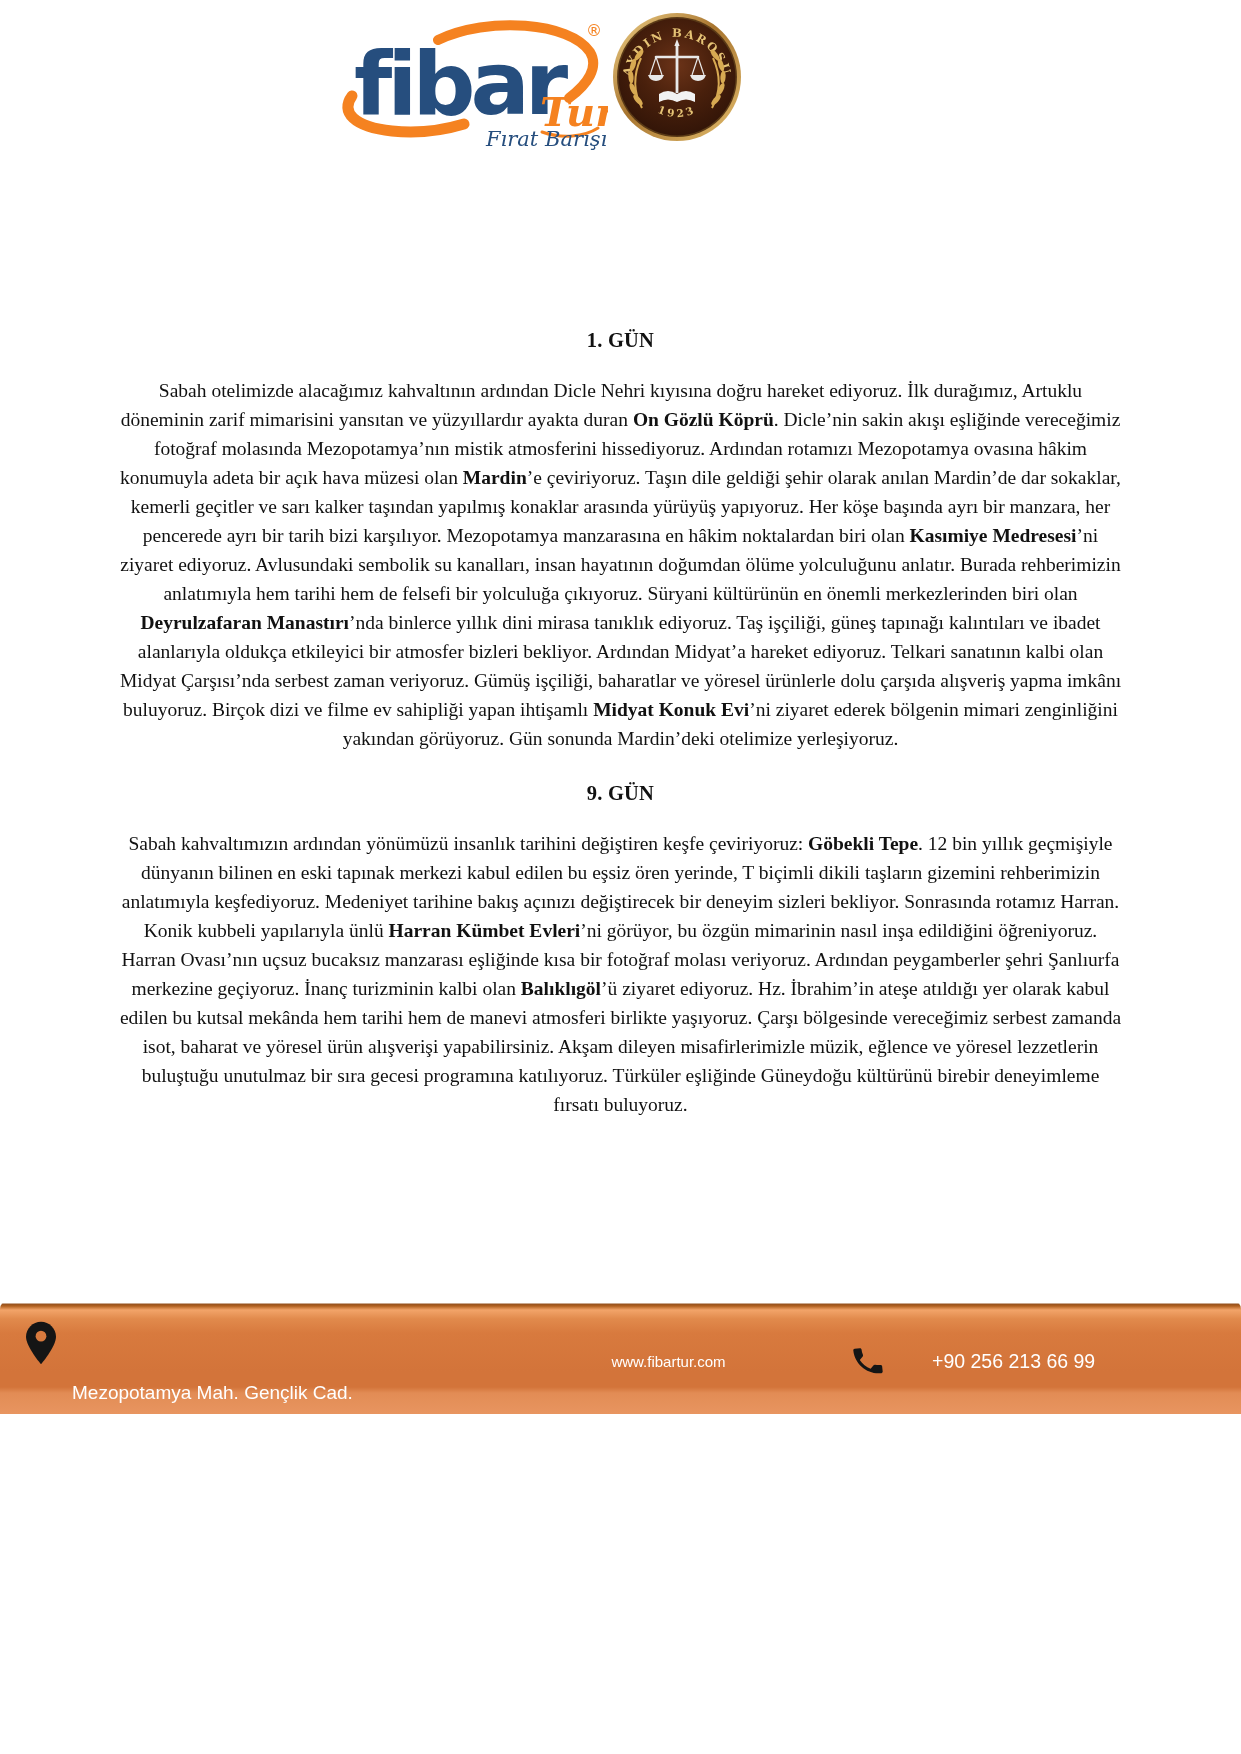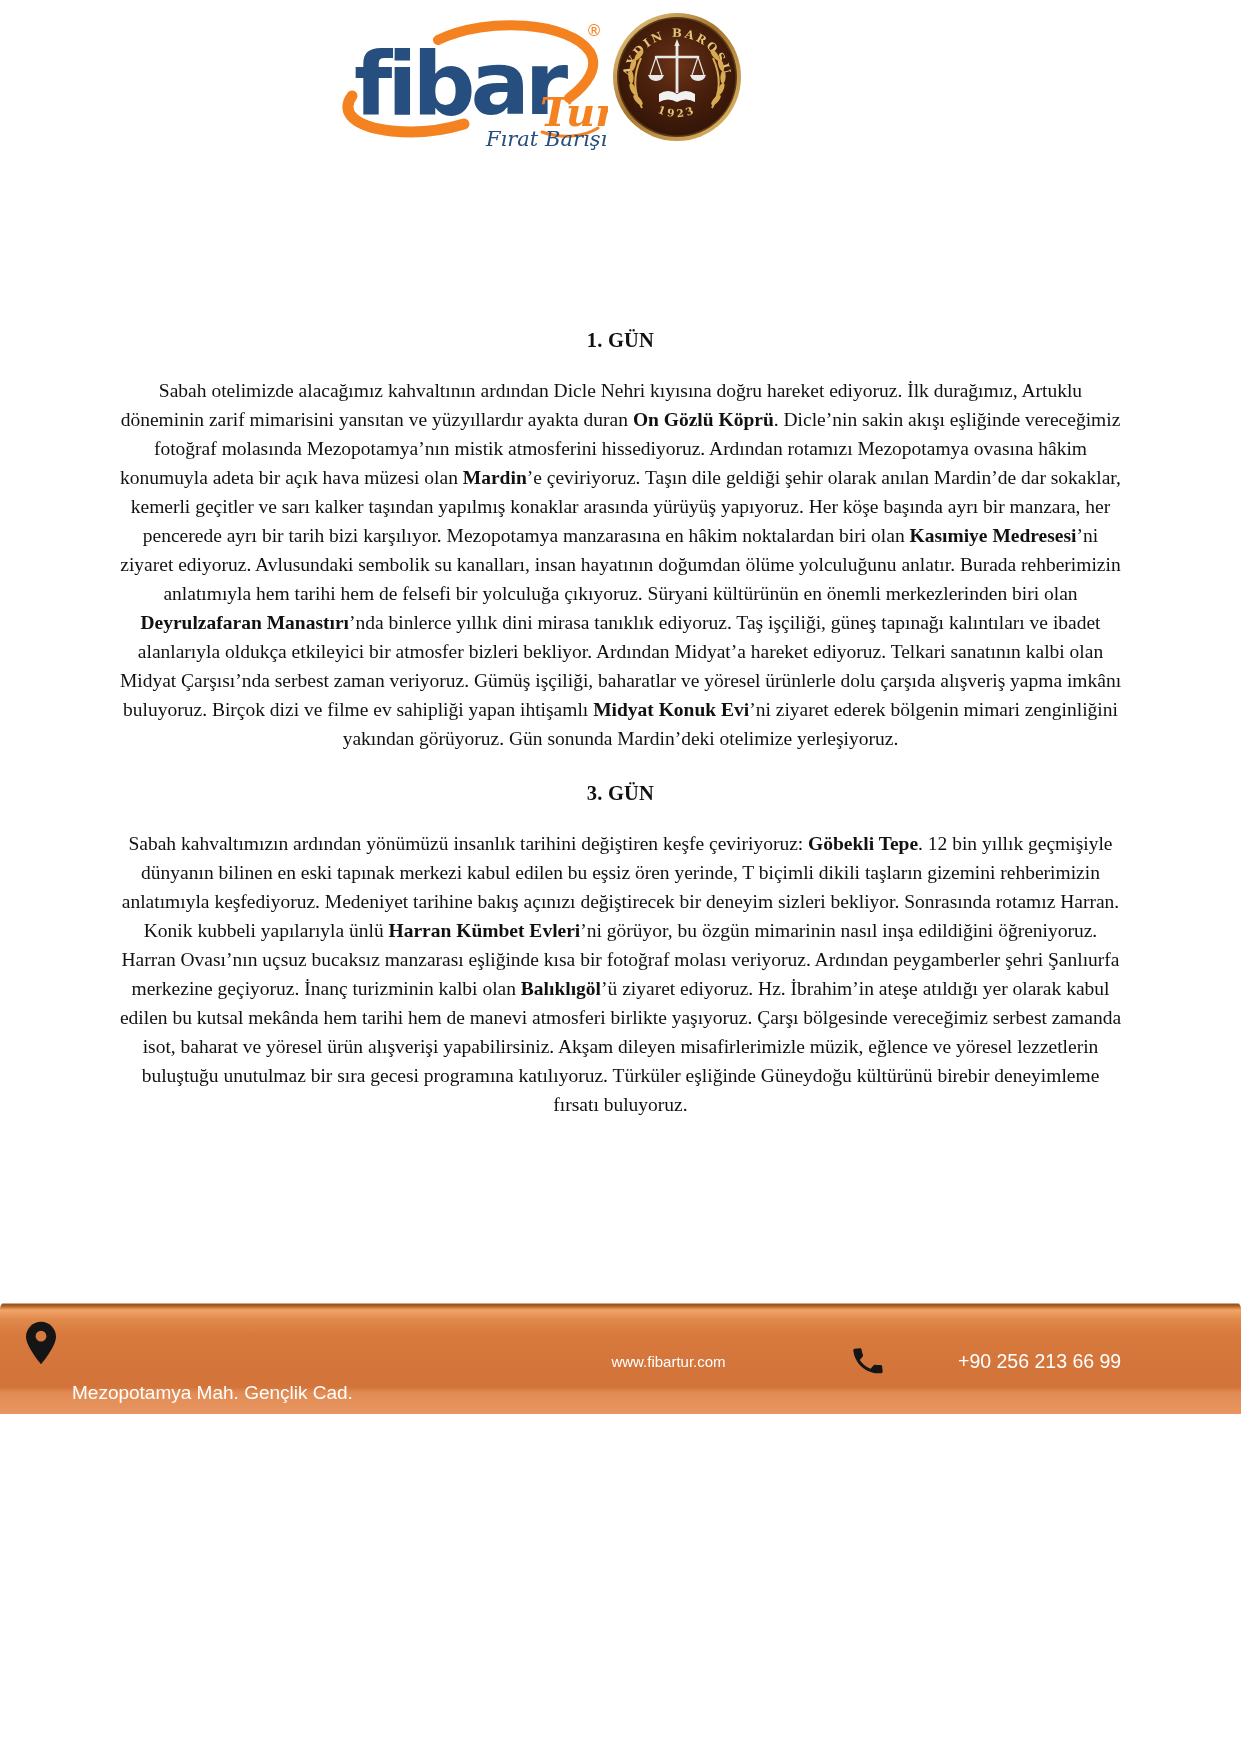--- a/index.html
+++ b/index.html
@@ -44,21 +44,21 @@
       #e89560 113px);
     font-family:"Liberation Sans", sans-serif; color:#ffffff;
   }
   .f-left { position:absolute; left:26px; top:20px; display:flex; gap:16px; align-items:flex-start; }
   .f-left .addr { font-size:19px; line-height:27px; white-space:pre; margin-top:4px; }
   .f-center {
     position:absolute; left:50%; top:52px; transform:translateX(-50%);
     font-size:15px;
     margin-left:48px;
   }
-  .f-right { position:absolute; left:850px; top:42px; display:flex; gap:72px; align-items:center; }
+  .f-right { position:absolute; left:850px; top:42px; display:flex; gap:46px; align-items:center; }
   .f-right .num { font-size:19.5px; }
   .pin-svg { display:block; }
   .phone-svg { display:block; transform:rotate(-6deg); }
 </style>
 </head>
 <body>
 
 <div class="page">
 
   <svg class="logo-fibar" width="270" height="140" viewBox="0 0 270 140">
@@ -122,21 +122,21 @@
       <path d="M 44 45 L 38 63 M 44 45 L 50 63 M 86 45 L 80 63 M 86 45 L 92 63" stroke="#e9e9e9" stroke-width="1.2" fill="none"></path>
       <path d="M 36 63 A 8.5 9 0 0 0 52 63 Z" fill="#e9e9e9"></path>
       <path d="M 78 63 A 8.5 9 0 0 0 94 63 Z" fill="#e9e9e9"></path>
       <path d="M 47 82 Q 56 76 65 82 Q 74 76 83 82 L 83 90 Q 74 85 65 90 Q 56 85 47 90 Z" fill="#f2f2f2"></path>
     </g>
   </svg>
 
   <main class="content" id="sections">
       <h2 class="day-heading">1. GÜN</h2>
       <p class="day-text"><span>Sabah otelimizde alacağımız kahvaltının ardından Dicle Nehri kıyısına doğru hareket ediyoruz. İlk durağımız, Artuklu döneminin zarif mimarisini yansıtan ve yüzyıllardır ayakta duran </span><span class="b">On Gözlü Köprü</span><span>. Dicle’nin sakin akışı eşliğinde vereceğimiz fotoğraf molasında Mezopotamya’nın mistik atmosferini hissediyoruz. Ardından rotamızı Mezopotamya ovasına hâkim konumuyla adeta bir açık hava müzesi olan </span><span class="b">Mardin</span><span>’e çeviriyoruz. Taşın dile geldiği şehir olarak anılan Mardin’de dar sokaklar, kemerli geçitler ve sarı kalker taşından yapılmış konaklar arasında yürüyüş yapıyoruz. Her köşe başında ayrı bir manzara, her pencerede ayrı bir tarih bizi karşılıyor. Mezopotamya manzarasına en hâkim noktalardan biri olan </span><span class="b">Kasımiye Medresesi</span><span>’ni ziyaret ediyoruz. Avlusundaki sembolik su kanalları, insan hayatının doğumdan ölüme yolculuğunu anlatır. Burada rehberimizin anlatımıyla hem tarihi hem de felsefi bir yolculuğa çıkıyoruz. Süryani kültürünün en önemli merkezlerinden biri olan </span><span class="b">Deyrulzafaran Manastırı</span><span>’nda binlerce yıllık dini mirasa tanıklık ediyoruz. Taş işçiliği, güneş tapınağı kalıntıları ve ibadet alanlarıyla oldukça etkileyici bir atmosfer bizleri bekliyor. Ardından Midyat’a hareket ediyoruz. Telkari sanatının kalbi olan Midyat Çarşısı’nda serbest zaman veriyoruz. Gümüş işçiliği, baharatlar ve yöresel ürünlerle dolu çarşıda alışveriş yapma imkânı buluyoruz. Birçok dizi ve filme ev sahipliği yapan ihtişamlı </span><span class="b">Midyat Konuk Evi</span><span>’ni ziyaret ederek bölgenin mimari zenginliğini yakından görüyoruz. Gün sonunda Mardin’deki otelimize yerleşiyoruz.</span></p>
-      <h2 class="day-heading">3. GÜN</h2>
+      <h2 class="day-heading">9. GÜN</h2>
       <p class="day-text"><span>Sabah kahvaltımızın ardından yönümüzü insanlık tarihini değiştiren keşfe çeviriyoruz: </span><span class="b">Göbekli Tepe</span><span>. 12 bin yıllık geçmişiyle dünyanın bilinen en eski tapınak merkezi kabul edilen bu eşsiz ören yerinde, T biçimli dikili taşların gizemini rehberimizin anlatımıyla keşfediyoruz. Medeniyet tarihine bakış açınızı değiştirecek bir deneyim sizleri bekliyor. Sonrasında rotamız Harran. Konik kubbeli yapılarıyla ünlü </span><span class="b">Harran Kümbet Evleri</span><span>’ni görüyor, bu özgün mimarinin nasıl inşa edildiğini öğreniyoruz. Harran Ovası’nın uçsuz bucaksız manzarası eşliğinde kısa bir fotoğraf molası veriyoruz. Ardından peygamberler şehri Şanlıurfa merkezine geçiyoruz. İnanç turizminin kalbi olan </span><span class="b">Balıklıgöl</span><span>’ü ziyaret ediyoruz. Hz. İbrahim’in ateşe atıldığı yer olarak kabul edilen bu kutsal mekânda hem tarihi hem de manevi atmosferi birlikte yaşıyoruz. Çarşı bölgesinde vereceğimiz serbest zamanda isot, baharat ve yöresel ürün alışverişi yapabilirsiniz. Akşam dileyen misafirlerimizle müzik, eğlence ve yöresel lezzetlerin buluştuğu unutulmaz bir sıra gecesi programına katılıyoruz. Türküler eşliğinde Güneydoğu kültürünü birebir deneyimleme fırsatı buluyoruz.</span></p>
     </main>
 
   <footer class="footer">
     <div class="f-left">
       <svg class="pin-svg" width="30" height="44" viewBox="0 0 24 34">
         <path d="M12 0 C5.4 0 0 5.4 0 12 c0 8 12 22 12 22 s12 -14 12 -22 C24 5.4 18.6 0 12 0 Z" fill="#151515"></path>
         <circle cx="12" cy="11.5" r="4.3" fill="#d87a3e"></circle>
       </svg>
       <div class="addr">

